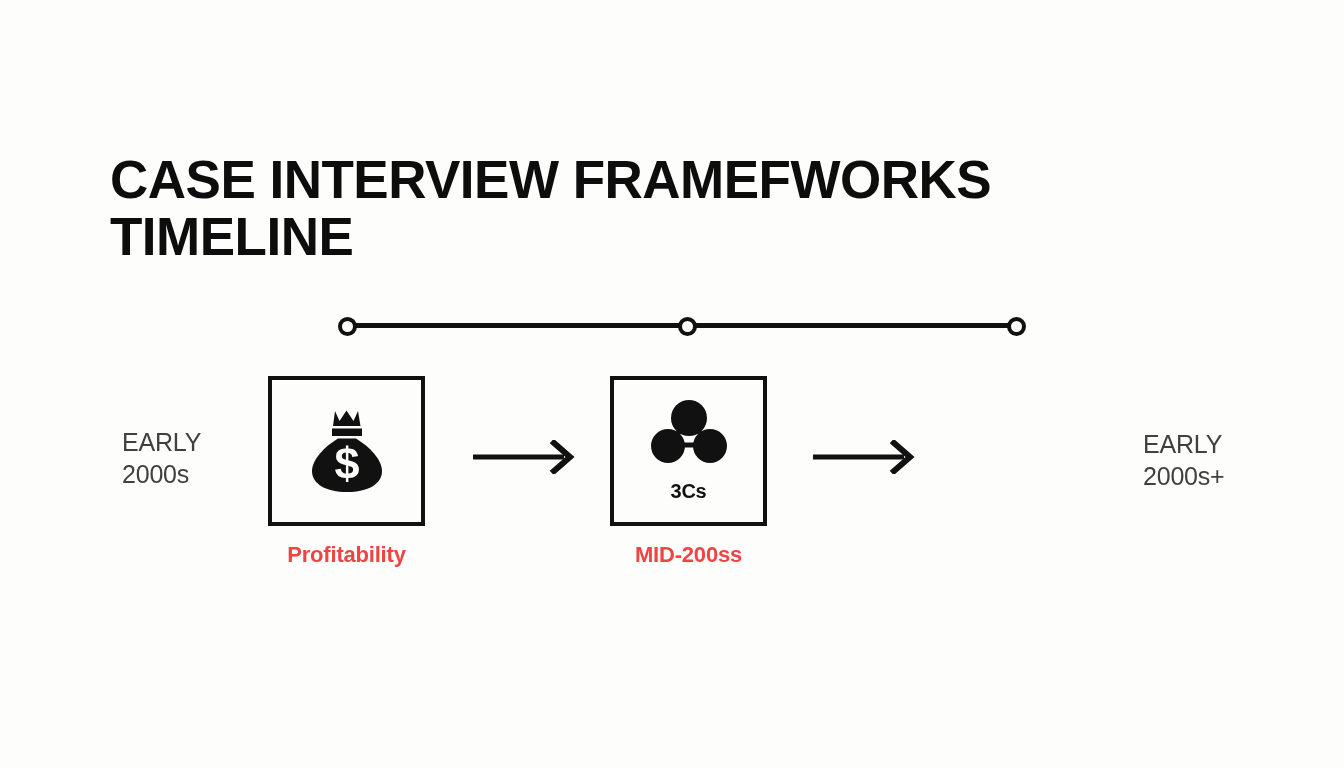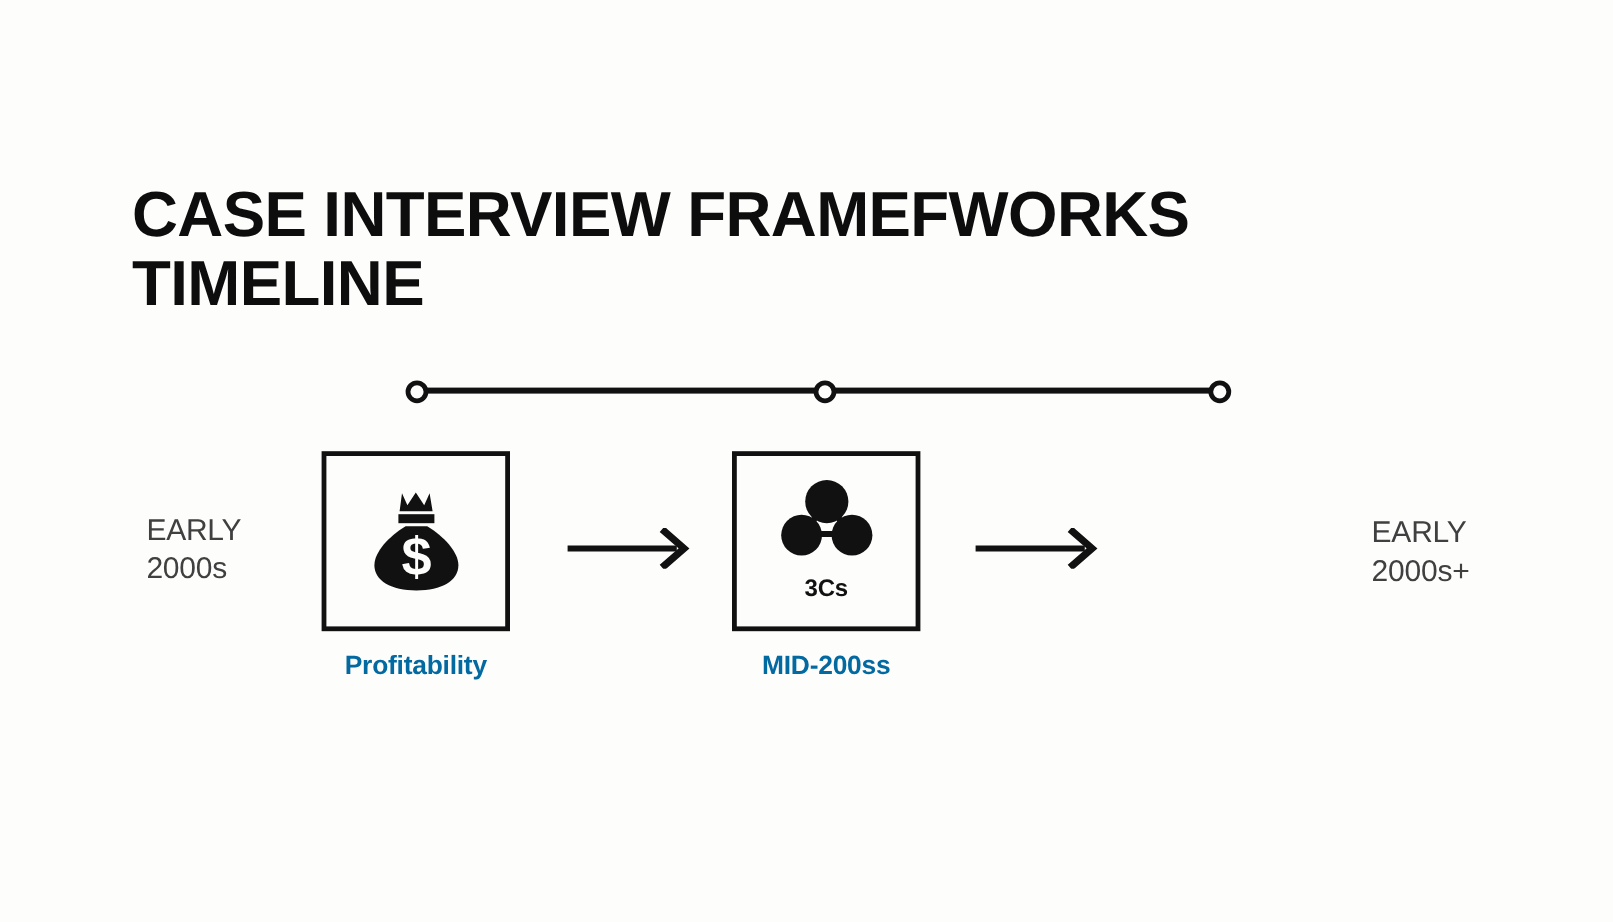--- a/index.html
+++ b/index.html
@@ -92,21 +92,21 @@
     flex-direction: column;
     align-items: center;
     justify-content: center;
   }
   .stage-caption {
     margin-top: 16px;
     width: 157px;
     text-align: center;
     font-size: 22px;
     font-weight: 700;
-    color: #0369a1;
+    color: #ef4444;
     letter-spacing: -0.2px;
     white-space: nowrap;
   }
   .icon-sub {
     font-size: 20px;
     font-weight: 700;
     color: #111111;
     margin-top: 15px;
     letter-spacing: -0.2px;
   }

